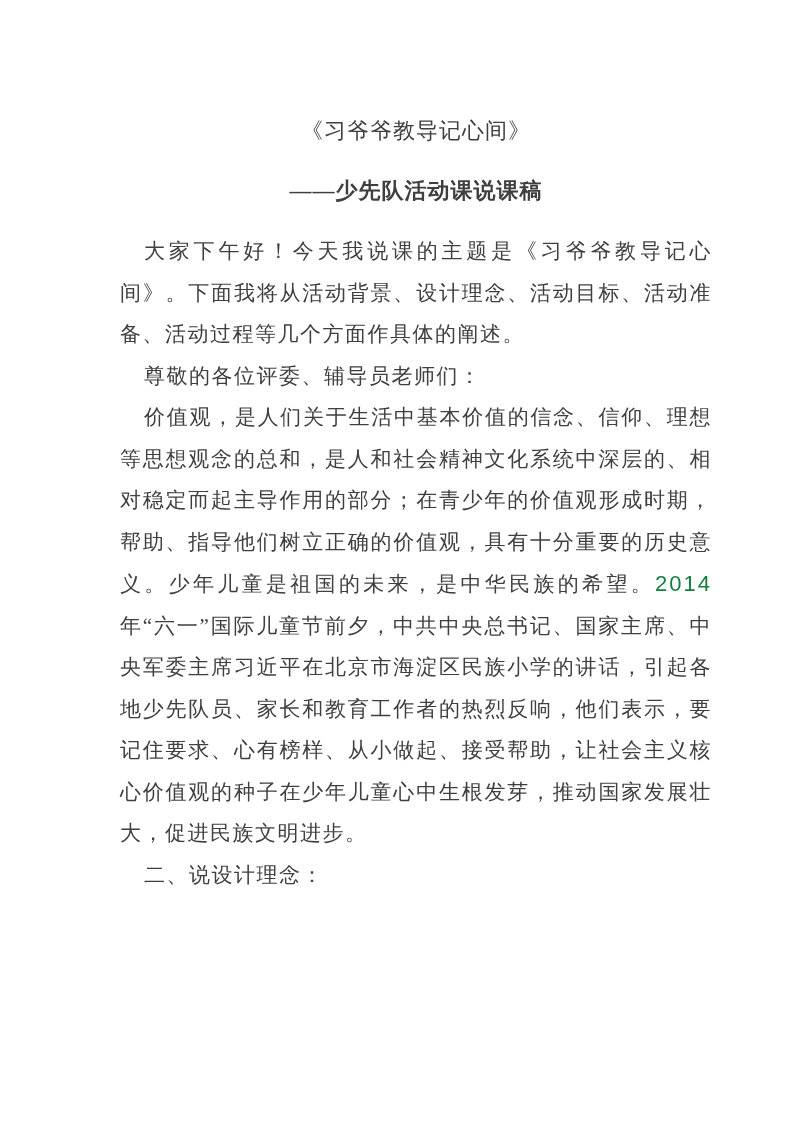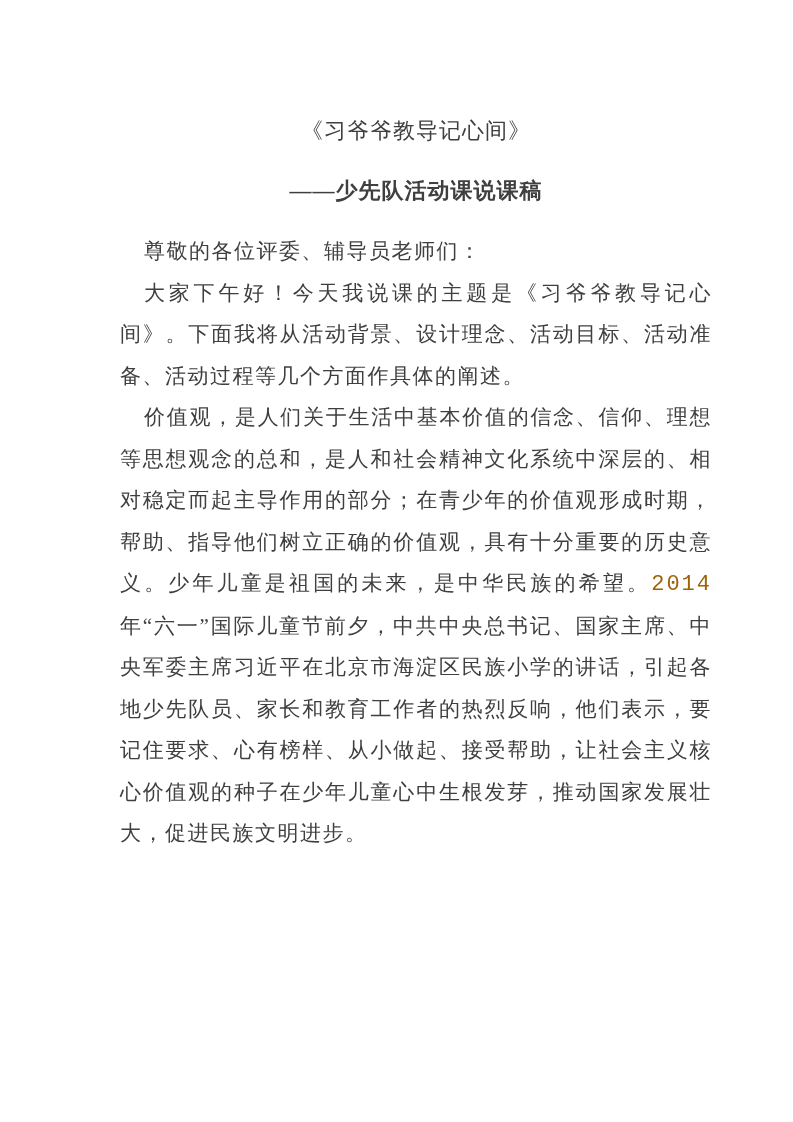--- a/index.html
+++ b/index.html
@@ -41,42 +41,43 @@
   }
   .body-text p {
     margin: 0;
     font-size: 21px;
     line-height: 41.5px;
     letter-spacing: 1.5px;
     text-align: justify;
     text-indent: 24px;
   }
   .num {
-    font-family: Liberation Mono, monospace;
+    font-family: Liberation Sans, sans-serif;
     font-size: 22px;
     letter-spacing: 2px;
-    color: #a16207;
+    color: #15803d;
   }
 </style>
 </head>
 <body>
 
 <div class="page">
   <div class="doc">
 
     <div class="doc-title">《习爷爷教导记心间》</div>
 
     <div class="doc-subtitle">——少先队活动课说课稿</div>
 
     <div class="body-text">
 
+      <p>大家下午好！今天我说课的主题是《习爷爷教导记心间》。下面我将从活动背景、设计理念、活动目标、活动准备、活动过程等几个方面作具体的阐述。</p>
+
       <p>尊敬的各位评委、辅导员老师们：</p>
-
-      <p>大家下午好！今天我说课的主题是《习爷爷教导记心间》。下面我将从活动背景、设计理念、活动目标、活动准备、活动过程等几个方面作具体的阐述。</p>
 
 
       <p><span>价值观，是人们关于生活中基本价值的信念、信仰、理想等思想观念的总和，是人和社会精神文化系统中深层的、相对稳定而起主导作用的部分；在青少年的价值观形成时期，帮助、指导他们树立正确的价值观，具有十分重要的历史意义。少年儿童是祖国的未来，是中华民族的希望。</span><span class="num">2014</span><span> 年“六一”国际儿童节前夕，中共中央总书记、国家主席、中央军委主席习近平在北京市海淀区民族小学的讲话，引起各地少先队员、家长和教育工作者的热烈反响，他们表示，要记住要求、心有榜样、从小做起、接受帮助，让社会主义核心价值观的种子在少年儿童心中生根发芽，推动国家发展壮大，促进民族文明进步。</span></p>
 
+      <p>二、说设计理念：</p>
 
 
     </div>
   </div>
 </div>
 
 </body></html>

